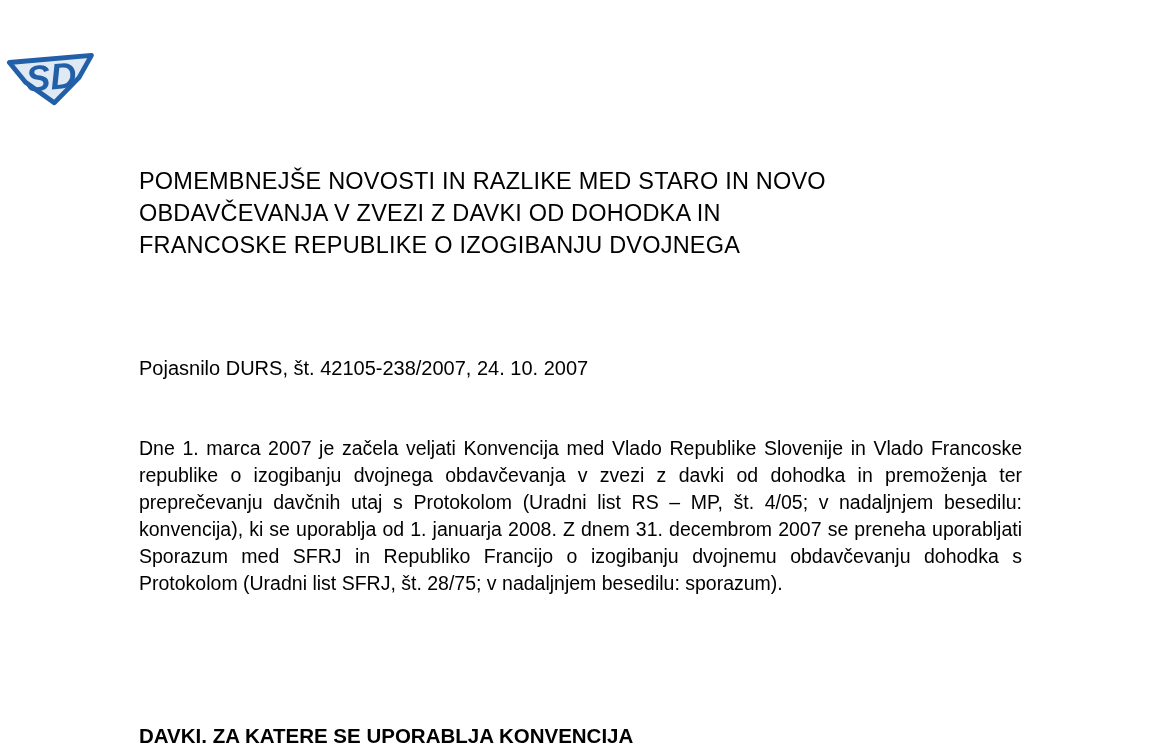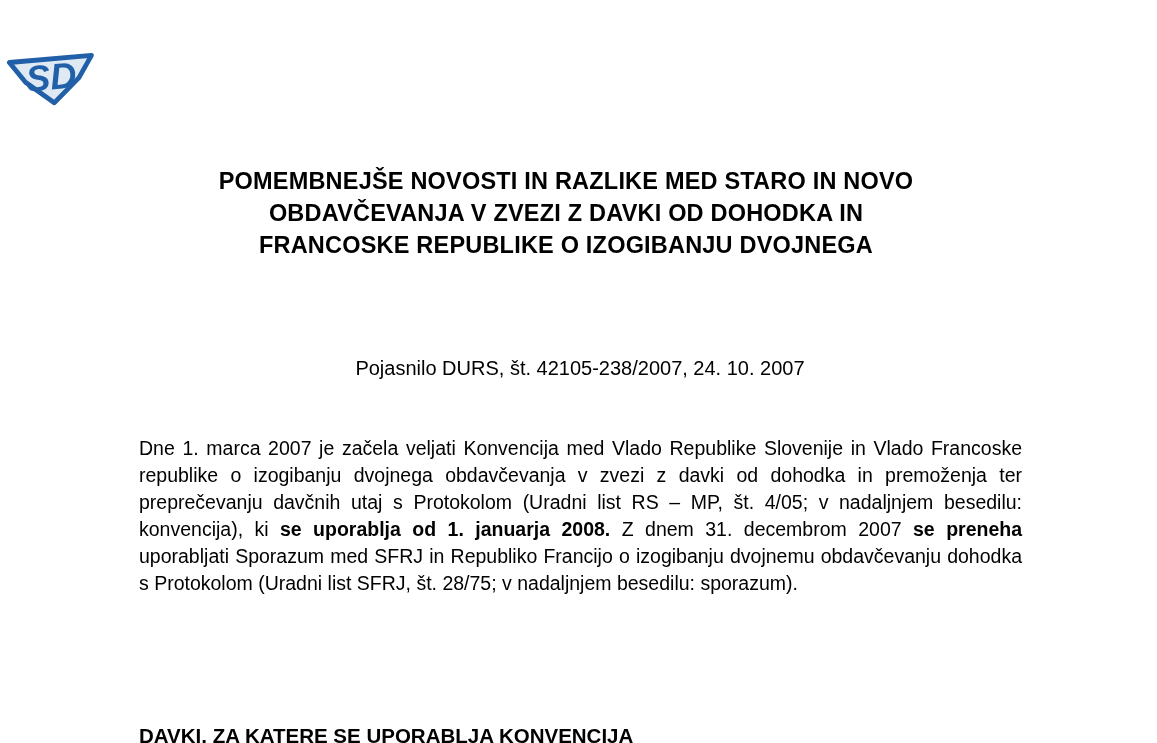--- a/index.html
+++ b/index.html
@@ -19,37 +19,36 @@
   }
   .logo {
     position: absolute;
     left: 6px;
     top: 48px;
     width: 92px;
     height: 60px;
   }
   .doc-title {
     position: absolute;
-    left: 125px;
+    left: 139px;
     top: 165px;
     width: 882px;
-    text-align: center;
+    text-align: left;
     font-size: 23.5px;
     line-height: 32px;
-    font-weight: bold;
+    font-weight: normal;
     letter-spacing: 0.2px;
   }
   .reference-line {
     position: absolute;
     left: 139px;
     top: 356px;
     width: 882px;
     font-size: 20px;
     line-height: 24px;
-    text-align: center;
   }
   .para {
     position: absolute;
     left: 139px;
     width: 883px;
     font-size: 19.5px;
     line-height: 27px;
     text-align: justify;
   }
   .para-1 { top: 435px; }
@@ -57,21 +56,21 @@
   .section-heading {
     position: absolute;
     left: 139px;
     top: 723px;
     width: 883px;
     font-size: 20.5px;
     line-height: 25px;
     font-weight: bold;
     white-space: nowrap;
   }
-  b { font-weight: bold; }
+  b { font-weight: normal; }
 </style>
 </head>
 <body>
 
 <div class="page">
 
   <svg class="logo" viewBox="0 0 96 62" xmlns="http://www.w3.org/2000/svg">
     <g transform="rotate(-5 48 30)">
       <polygon points="5,11 91,11 76,33 48,57 20,33" stroke-width="5" stroke-linejoin="round" fill="#dfe9f4" stroke="#2160a8"></polygon>
       <text x="47" y="43" text-anchor="middle" font-size="38" font-weight="bold" font-style="italic" font-family="'Liberation Sans', sans-serif" fill="#2160a8">SD</text>

